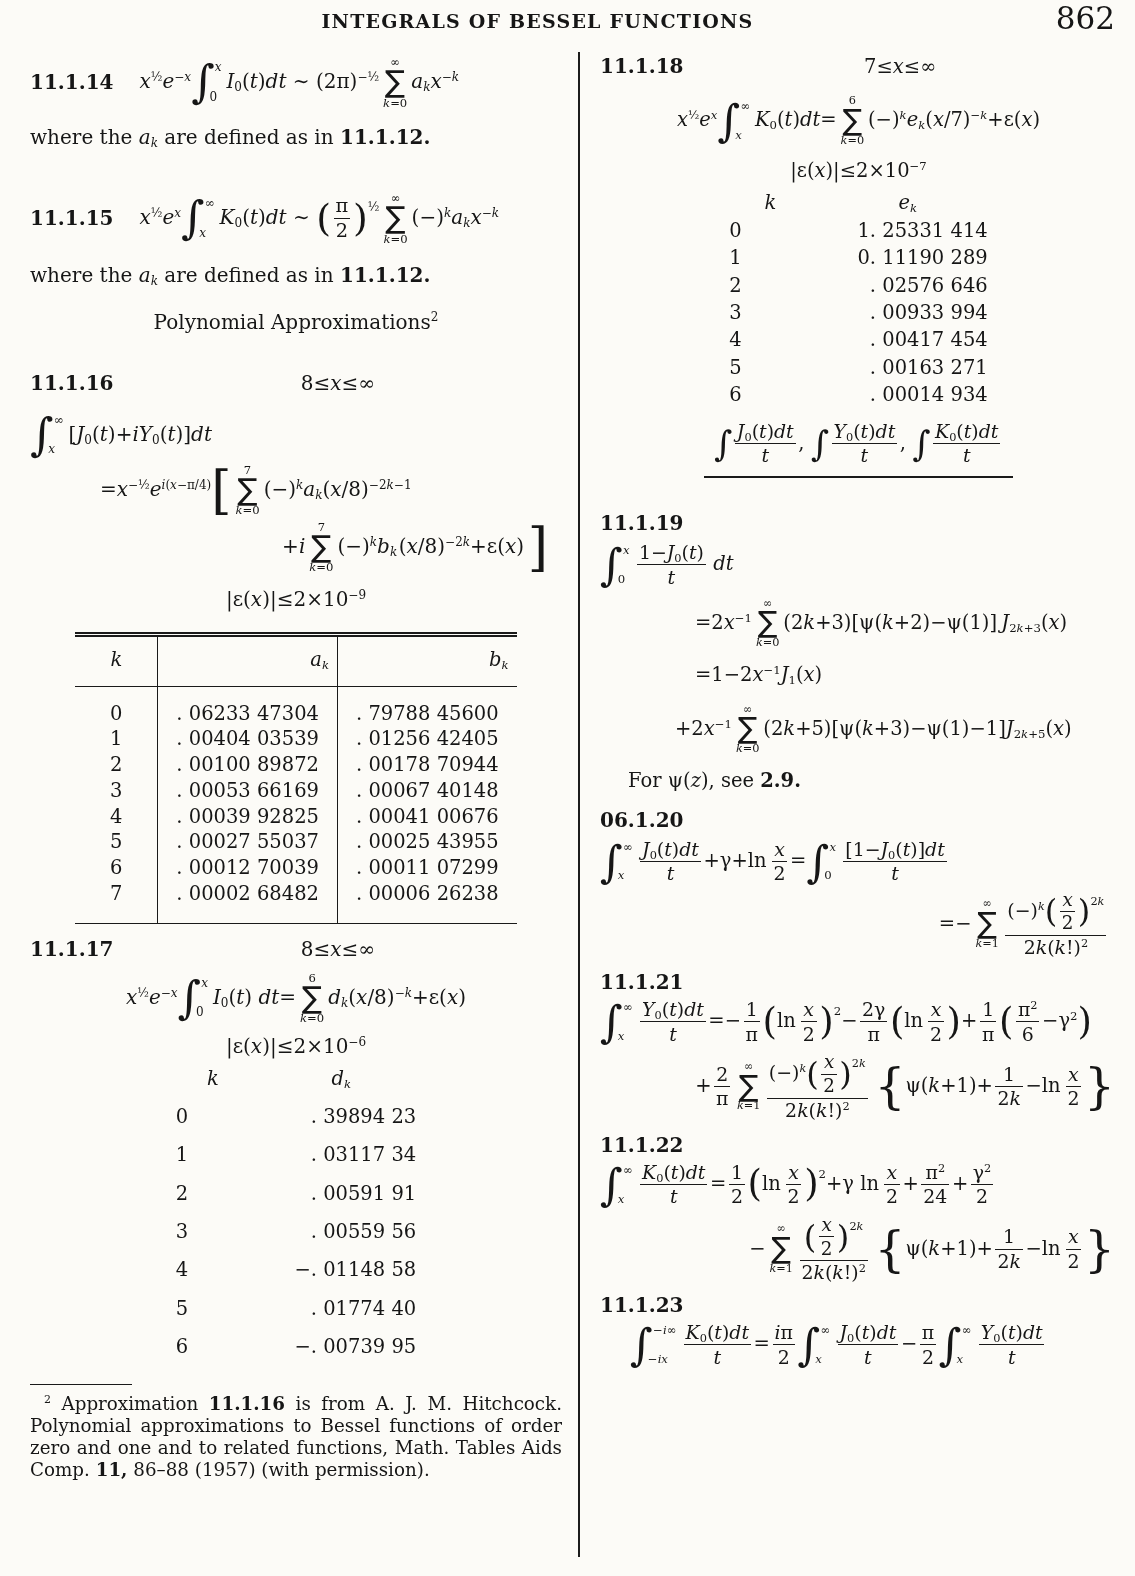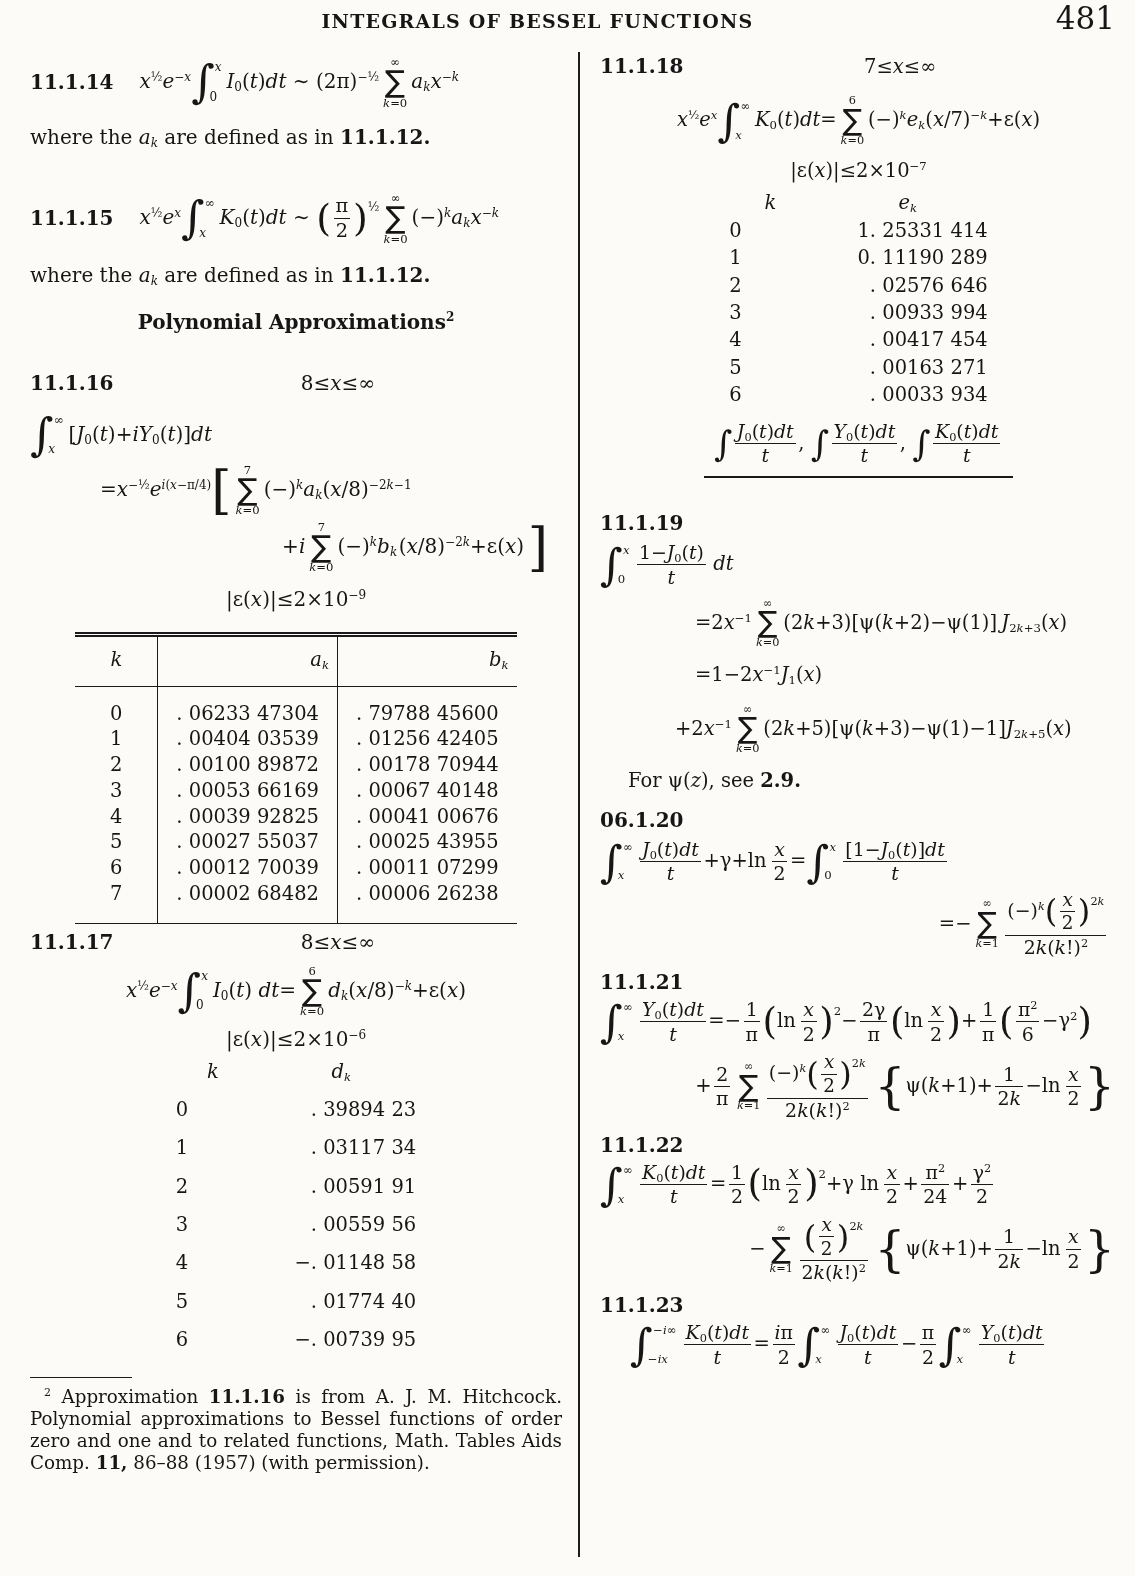--- a/index.html
+++ b/index.html
@@ -15,21 +15,21 @@
   .col{box-sizing:border-box;font-size:20px;line-height:1.25;}
   .col.left{width:578px;padding:0 16px 0 30px;}
   .col.right{width:543px;padding:0 4px 0 22px;font-size:19.5px;}
   .lbl{font-weight:bold;font-size:20px;white-space:nowrap;}
   .eqrow{display:flex;align-items:center;gap:26px;}
   .lblrow{display:flex;align-items:baseline;}
   .lblrow .cond{flex:1;text-align:center;}
   .ctr{text-align:center;}
   .rt{text-align:right;}
   .eq{line-height:1.05;}
-  .polyhead{font-weight:bold;font-size:20px;}
+  .polyhead{font-weight:normal;font-size:20px;}
   .polyhead sup{font-size:12px;}
   
   .mr{font-style:normal;}
   .mi{font-style:italic;}
   .mb{font-weight:bold;}
   .msup{font-size:.6em;vertical-align:.6em;line-height:0;}
   .msub{font-size:.6em;vertical-align:-.25em;line-height:0;}
   .mbig{display:inline-block;vertical-align:middle;line-height:.7;font-weight:400;}
   .mbig.br{font-weight:300;}
   .mbig+.msup{vertical-align:1.05em;}
@@ -73,21 +73,21 @@
   
   .fnrule{width:102px;border:0;border-top:1.8px solid #1a1a1a;margin:18px 0 8px 0;}
   .footnote{font-size:18.3px;line-height:1.2;text-align:justify;text-indent:14px;}
   .note-indent{margin-left:28px;}
 </style>
 </head>
 <body>
 
 <div class="page">
   <div class="hdr-title">INTEGRALS OF BESSEL FUNCTIONS</div>
-  <div class="pageno">481</div>
+  <div class="pageno">862</div>
   <div class="divider"></div>
 
   <div class="cols">
 
     <section class="col left">
       <div class="eqrow" style="margin-top:12px">
         <span class="lbl">11.1.14</span>
         <span class="eq"><span class="mi">x</span><span class="msup"><span class="mr">½</span></span><span class="mi">e</span><span class="msup"><span class="mr">−</span><span class="mi">x</span></span><span class="mintw"><span class="mint">∫</span><span class="mlims">
                 <span class="lt"><span class="mi">x</span></span>
                 <span class="lb"><span class="mr">0</span></span>
@@ -181,21 +181,21 @@
               <td class="c2">. 00011 07299</td>
             </tr>
             <tr>
               <td class="c0">7</td>
               <td class="c1">. 00002 68482</td>
               <td class="c2">. 00006 26238</td>
             </tr>
           </tbody>
         </table>
 
-      <div class="lblrow" style="margin-top:6px">
+      <div class="lblrow" style="margin-top:13px">
         <span class="lbl">11.1.17</span>
         <span class="cond eq"><span class="mr">8≤</span><span class="mi">x</span><span class="mr">≤∞</span></span>
       </div>
       <div class="eq ctr" style="margin-top:10px"><span class="mi">x</span><span class="msup"><span class="mr">½</span></span><span class="mi">e</span><span class="msup"><span class="mr">−</span><span class="mi">x</span></span><span class="mintw"><span class="mint">∫</span><span class="mlims">
               <span class="lt"><span class="mi">x</span></span>
               <span class="lb"><span class="mr">0</span></span>
             </span></span><span class="mi">I</span><span class="msub"><span class="mr">0</span></span><span class="mr">(</span><span class="mi">t</span><span class="mr">) </span><span class="mi">dt</span><span class="mr">=</span><span class="msum">
             <span class="st"><span class="mr">6</span></span>
             <span class="ss">∑</span>
             <span class="sb"><span class="mi">k</span><span class="mr">=0</span></span>
@@ -287,21 +287,21 @@
             <tr>
               <td class="c0">4</td>
               <td class="c1">. 00417 454</td>
             </tr>
             <tr>
               <td class="c0">5</td>
               <td class="c1">. 00163 271</td>
             </tr>
             <tr>
               <td class="c0">6</td>
-              <td class="c1">. 00033 934</td>
+              <td class="c1">. 00014 934</td>
             </tr>
           </tbody>
         </table>
 
       <div class="ctr" style="margin-top:10px">
         <span class="intheading eq"><span class="mint small">∫</span><span class="mfrac"><span class="num"><span class="mi">J</span><span class="msub"><span class="mr">0</span></span><span class="mr">(</span><span class="mi">t</span><span class="mr">)</span><span class="mi">dt</span></span><span class="den"><span class="mi">t</span></span></span><span class="mr">, </span><span class="mint small">∫</span><span class="mfrac"><span class="num"><span class="mi">Y</span><span class="msub"><span class="mr">0</span></span><span class="mr">(</span><span class="mi">t</span><span class="mr">)</span><span class="mi">dt</span></span><span class="den"><span class="mi">t</span></span></span><span class="mr">, </span><span class="mint small">∫</span><span class="mfrac"><span class="num"><span class="mi">K</span><span class="msub"><span class="mr">0</span></span><span class="mr">(</span><span class="mi">t</span><span class="mr">)</span><span class="mi">dt</span></span><span class="den"><span class="mi">t</span></span></span></span>
       </div>
 
       <div class="lbl" style="margin-top:33px">11.1.19</div>
       <div class="eq" style="margin-top:6px"><span class="mintw"><span class="mint">∫</span><span class="mlims">

